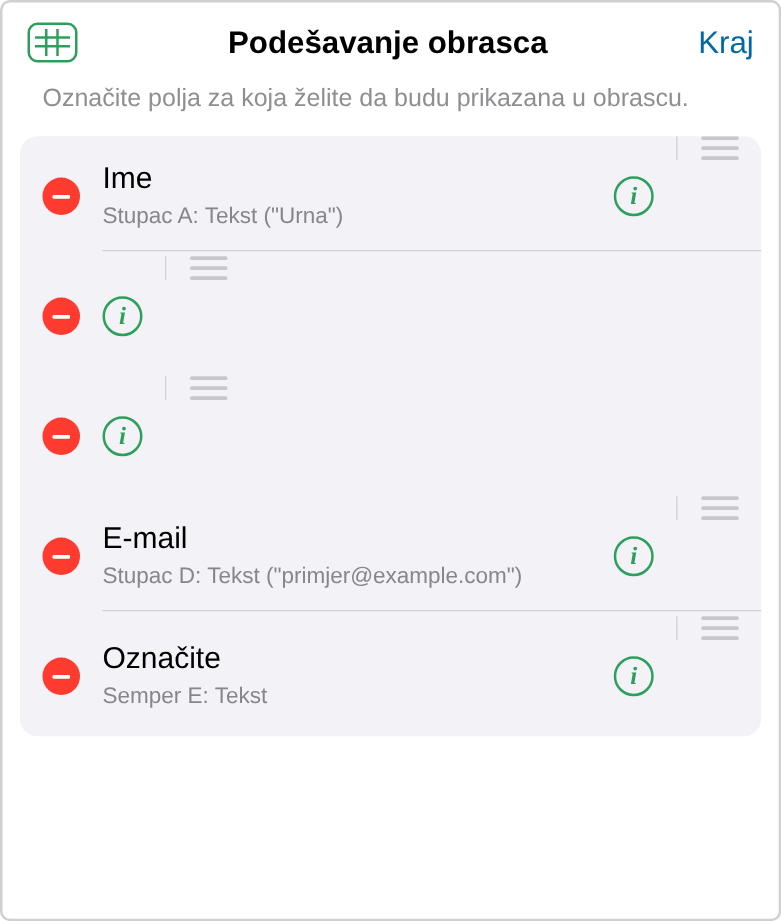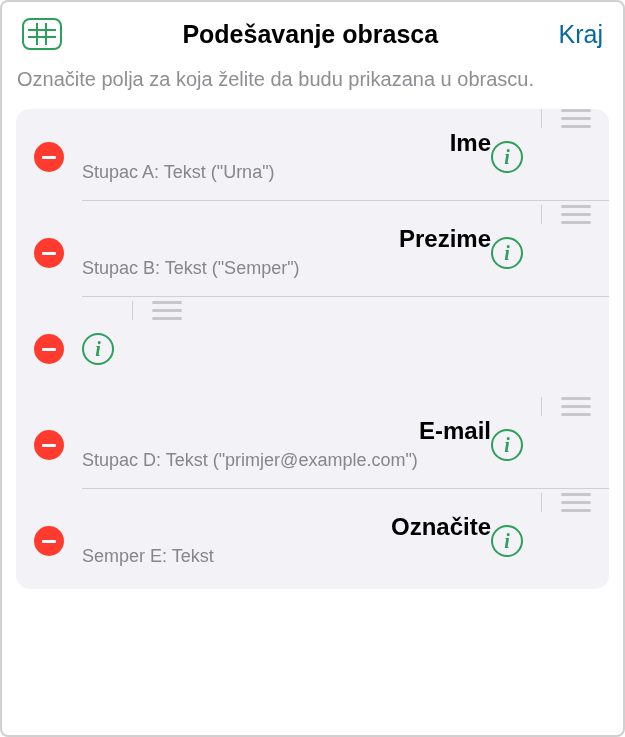--- a/index.html
+++ b/index.html
@@ -44,21 +44,21 @@
       font-weight: 600;
       color: #000000;
     }
     .header-done {
       font-size: 25px;
       font-weight: 400;
       color: #0369a1;
       cursor: pointer;
     }
     .subtitle {
-      padding: 10px 20px 18px 15px;
+      padding: 10px 20px 18px 32px;
       font-size: 20px;
       color: #8e8e93;
     }
     .list-container {
       margin: 0 14px;
       background: #f2f2f7;
       border-radius: 14px;
       overflow: hidden;
     }
     .list-item {
@@ -95,24 +95,23 @@
       background: #ffffff;
       border-radius: 1px;
     }
     .item-content {
       flex: 1;
       padding: 16px 0;
       position: relative;
     }
     .item-title {
       font-size: 24px;
-      font-weight: 700;
+      font-weight: 400;
       color: #000000;
       margin-bottom: 4px;
-      text-align: right;
     }
     .item-subtitle {
       font-size: 18px;
       color: #86868b;
       line-height: 1.3;
     }
     .info-btn {
       flex-shrink: 0;
       width: 32px;
       height: 32px;
@@ -221,24 +220,20 @@
       <div class="drag-handle">
           <span></span>
           <span></span>
           <span></span>
         </div>
     </div>
   </div>
 
   <div class="list-item">
     <div class="delete-btn"></div>
-    <div class="item-content">
-      <div class="item-title">Prezime</div>
-      <div class="item-subtitle">Stupac B: Tekst ("Semper")</div>
-    </div>
     <div class="info-btn">i</div>
     <div class="drag-area">
       <div class="drag-handle">
           <span></span>
           <span></span>
           <span></span>
         </div>
     </div>
   </div>
 

